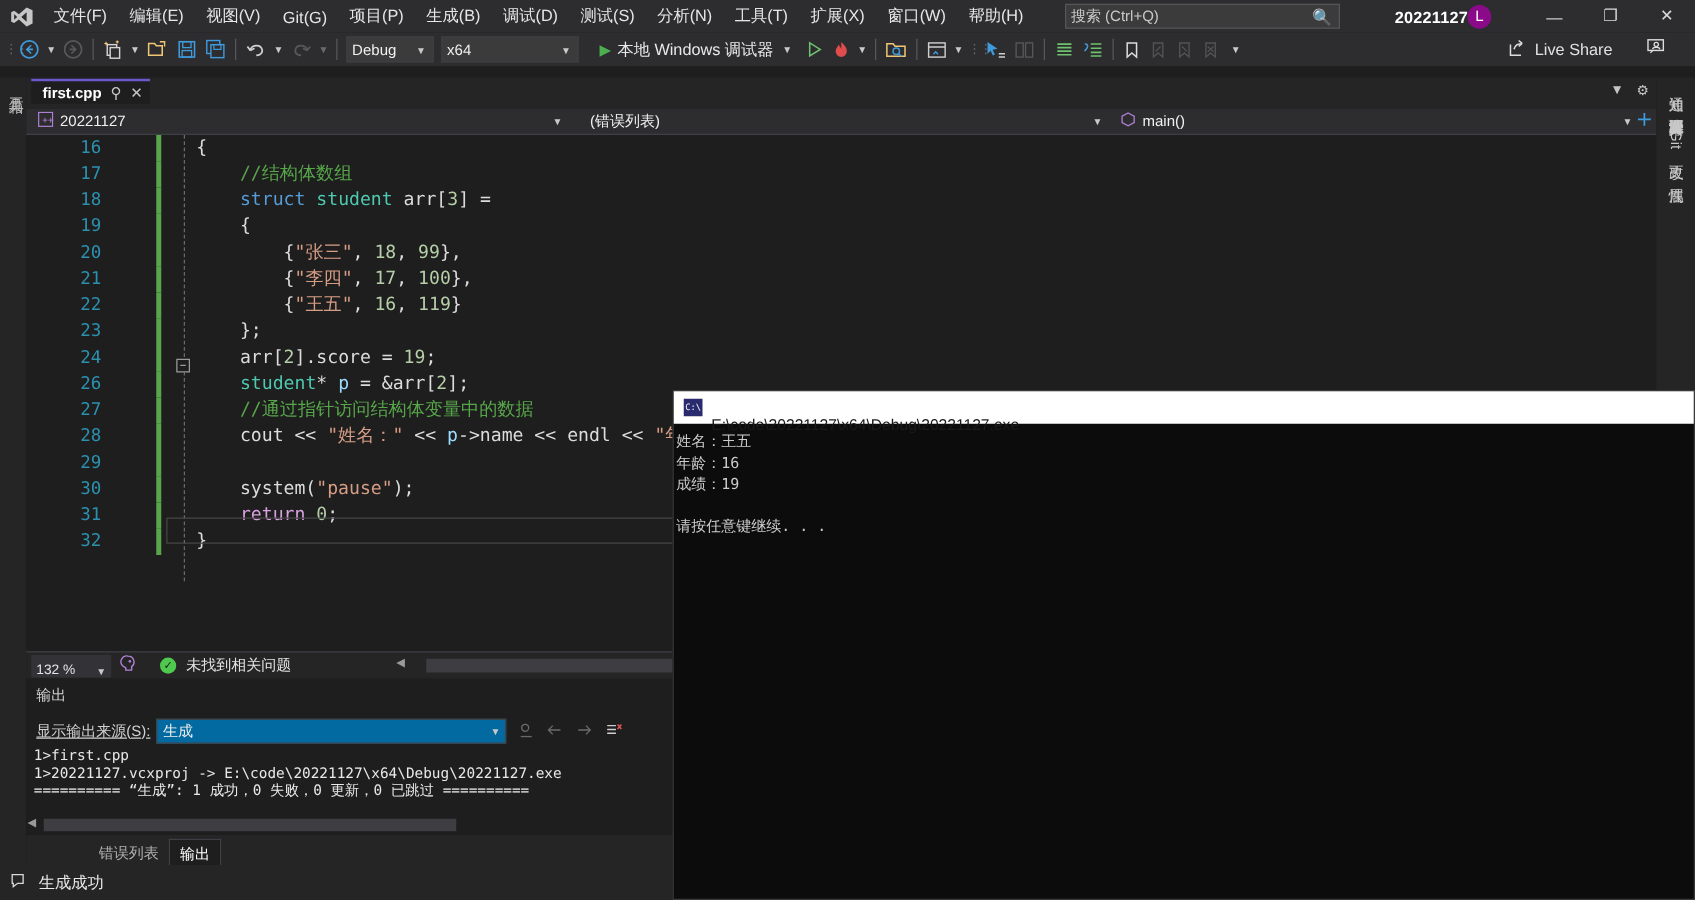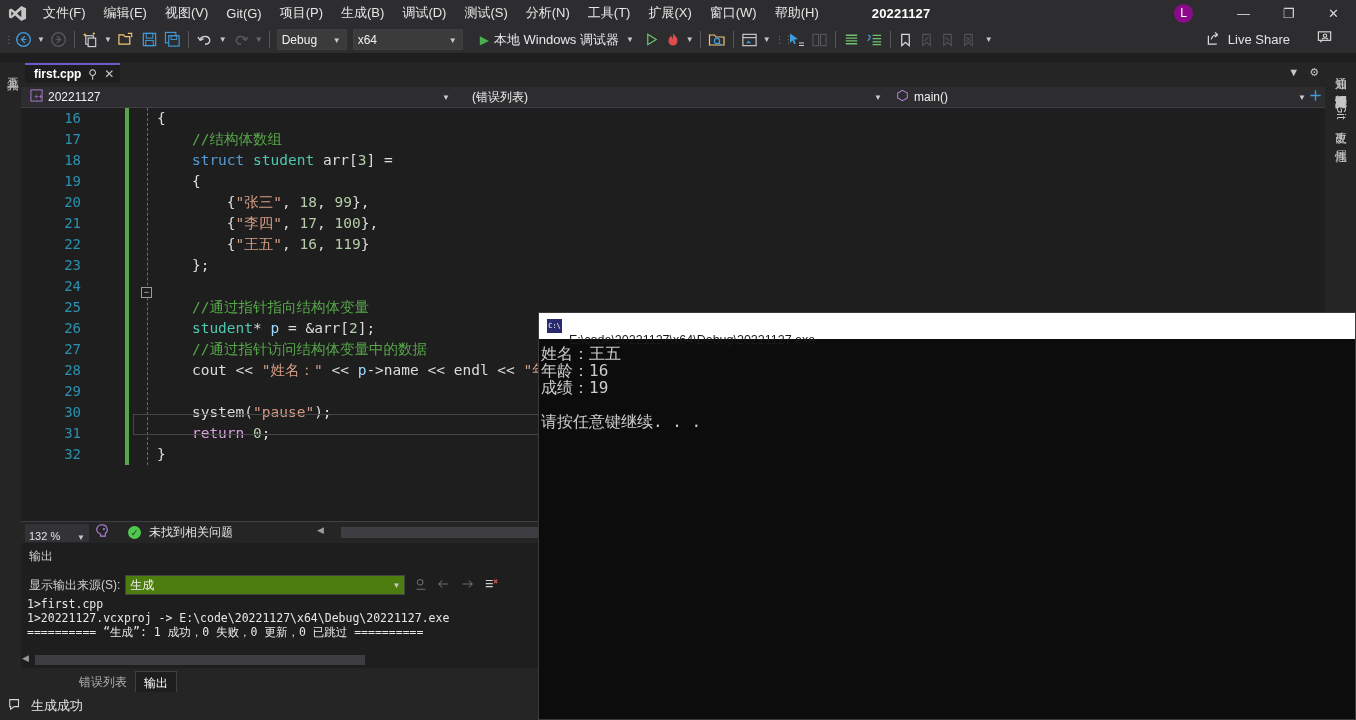--- a/index.html
+++ b/index.html
@@ -143,23 +143,23 @@
   }
   #hscroll { position: absolute; left: 296px; top: 2px; width: 1000px; height: 16px; }
   #hthumb { position: absolute; left: 24px; top: 3px; width: 230px; height: 11px; background: #3e3e42; }
 
   
   #output-pane {
     position: absolute; left: 21px; top: 543px; width: 517px; height: 125px; background: #1e1e1e;
   }
   #output-title { color: #d0d0d0; font-size: 12px; padding: 5px 0 0 8px; }
   #output-toolbar { position: absolute; left: 0; top: 30px; width: 517px; height: 24px; display: flex; align-items: center; }
-  #out-src-label { color: #d0d0d0; font-size: 12px; margin-left: 8px; }
+  #out-src-label { color: #d0d0d0; font-size: 12px; margin-left: 8px; text-decoration: underline; }
   #out-src-combo {
-    width: 280px; height: 20px; background: #4d7c0f; border: 1px solid #434346; color: #f0f0f0;
+    width: 280px; height: 20px; background: #0369a1; border: 1px solid #434346; color: #f0f0f0;
     font-size: 12px; display: flex; align-items: center; padding: 0 4px; margin-left: 5px; position: relative;
   }
   #out-src-combo .arw { position: absolute; right: 4px; font-size: 8px; color: #c9c9c9; }
   .out-tb { color: #a9a9a9; font-size: 13px; margin-left: 9px; opacity: .55; }
   #output-text {
     position: absolute; left: 6px; top: 54px; width: 511px; height: 52px;
     font-family: "DejaVu Sans Mono", "Liberation Mono", monospace; font-size: 11.5px;
     color: #e8e8e8; overflow: hidden; line-height: 14px;
   }
   #out-hscroll { position: absolute; left: 0; top: 109px; width: 517px; height: 15px; background: #1e1e1e; }
@@ -196,21 +196,21 @@
   #console-title {
     height: 26px; background: #ffffff; display: flex; align-items: center; padding-left: 8px; gap: 7px;
   }
   #console-title .tt { color: #1a1a1a; font-size: 12.5px; margin-top: 28px; }
   #cmd-ico {
     width: 15px; height: 14px; background: #2a2a6e; color: #fff; font-size: 7px;
     display: flex; align-items: center; justify-content: center; font-family: "DejaVu Sans Mono", monospace;
   }
   #console-body {
     padding: 6px 0 0 2px; color: #cccccc;
-    font-family: "DejaVu Sans Mono", "Liberation Mono", monospace; font-size: 16px; line-height: 17px;
+    font-family: "DejaVu Sans Mono", "Liberation Mono", monospace; font-size: 12px; line-height: 17px;
     white-space: pre;
   }
 </style>
 </head>
 <body>
 
 <div id="titlebar">
   <div id="vs-logo">
     <svg width="19" height="19" viewBox="0 0 20 20">
         <path d="M14 2 19 4.5v11L14 18 7.5 12.2 3.5 15.2 1 14V6l2.5-1.2 4 3zM3.5 7.5v5L6 10zM14 6 9.5 10 14 14z" fill="#c6c6c6"></path>
@@ -223,20 +223,24 @@
   <div class="menu-item">项目(P)</div>
   <div class="menu-item">生成(B)</div>
   <div class="menu-item">调试(D)</div>
   <div class="menu-item">测试(S)</div>
   <div class="menu-item">分析(N)</div>
   <div class="menu-item">工具(T)</div>
   <div class="menu-item">扩展(X)</div>
   <div class="menu-item">窗口(W)</div>
   <div class="menu-item">帮助(H)</div>
 
+  <div id="searchbox">
+    <span class="ph">搜索 (Ctrl+Q)</span>
+    <span class="mag">🔍</span>
+  </div>
 
   <div id="proj-title">20221127</div>
 
   <div id="win-right">
     <div id="avatar">L</div>
     <div class="wbtn">—</div>
     <div class="wbtn">❐</div>
     <div class="wbtn">✕</div>
   </div>
 </div>
@@ -463,22 +467,21 @@
 <div id="editor">
   <div id="code-area">
       <div class="cline"><span class="lnum">16</span><span class="chgbar"></span><span class="ctext"><span class="c-pun">{</span></span></div>
       <div class="cline"><span class="lnum">17</span><span class="chgbar"></span><span class="ctext"><span class="c-com">    //结构体数组</span></span></div>
       <div class="cline"><span class="lnum">18</span><span class="chgbar"></span><span class="ctext"><span class="c-pun">    </span><span class="c-kw">struct</span><span class="c-pun"> </span><span class="c-type">student</span><span class="c-pun"> arr</span><span class="c-brk">[</span><span class="c-num">3</span><span class="c-brk">]</span><span class="c-pun"> =</span></span></div>
       <div class="cline"><span class="lnum">19</span><span class="chgbar"></span><span class="ctext"><span class="c-pun">    {</span></span></div>
       <div class="cline"><span class="lnum">20</span><span class="chgbar"></span><span class="ctext"><span class="c-pun">        {</span><span class="c-str">"张三"</span><span class="c-pun">, </span><span class="c-num">18</span><span class="c-pun">, </span><span class="c-num">99</span><span class="c-pun">},</span></span></div>
       <div class="cline"><span class="lnum">21</span><span class="chgbar"></span><span class="ctext"><span class="c-pun">        {</span><span class="c-str">"李四"</span><span class="c-pun">, </span><span class="c-num">17</span><span class="c-pun">, </span><span class="c-num">100</span><span class="c-pun">},</span></span></div>
       <div class="cline"><span class="lnum">22</span><span class="chgbar"></span><span class="ctext"><span class="c-pun">        {</span><span class="c-str">"王五"</span><span class="c-pun">, </span><span class="c-num">16</span><span class="c-pun">, </span><span class="c-num">119</span><span class="c-pun">}</span></span></div>
       <div class="cline"><span class="lnum">23</span><span class="chgbar"></span><span class="ctext"><span class="c-pun">    };</span></span></div>
-      <div class="cline"><span class="lnum">24</span><span class="chgbar"></span></div>
-      <div class="cline"><span class="lnum">25</span><span class="chgbar"></span><span class="ctext"><span class="c-com">    //通过指针指向结构体变量</span></span></div>
+      <div class="cline"><span class="lnum">24</span><span class="chgbar"></span><span class="ctext"><span class="c-pun">    arr</span><span class="c-brk">[</span><span class="c-num">2</span><span class="c-brk">]</span><span class="c-pun">.score = </span><span class="c-num">19</span><span class="c-pun">;</span></span></div>
       <div class="cline"><span class="lnum">26</span><span class="chgbar"></span><span class="ctext"><span class="c-pun">    </span><span class="c-type">student</span><span class="c-pun">* </span><span class="c-id">p</span><span class="c-pun"> = &amp;arr</span><span class="c-brk">[</span><span class="c-num">2</span><span class="c-brk">]</span><span class="c-pun">;</span></span></div>
       <div class="cline"><span class="lnum">27</span><span class="chgbar"></span><span class="ctext"><span class="c-com">    //通过指针访问结构体变量中的数据</span></span></div>
       <div class="cline"><span class="lnum">28</span><span class="chgbar"></span><span class="ctext"><span class="c-pun">    cout &lt;&lt; </span><span class="c-str">"姓名："</span><span class="c-pun"> &lt;&lt; </span><span class="c-id">p</span><span class="c-pun">-&gt;name &lt;&lt; </span><span class="c-pun">endl</span><span class="c-pun"> &lt;&lt; </span><span class="c-str">"年龄</span></span></div>
       <div class="cline"><span class="lnum">29</span><span class="chgbar"></span><span class="ctext"><span class="c-pun"></span></span></div>
       <div class="cline"><span class="lnum">30</span><span class="chgbar"></span><span class="ctext"><span class="c-pun">    system(</span><span class="c-str">"pause"</span><span class="c-pun">);</span></span></div>
       <div class="cline"><span class="lnum">31</span><span class="chgbar"></span><span class="ctext"><span class="c-pun">    </span><span class="c-ctl">return</span><span class="c-pun"> </span><span class="c-num">0</span><span class="c-pun">;</span></span></div>
       <div class="cline"><span class="lnum">32</span><span class="chgbar"></span><span class="ctext"><span class="c-pun">}</span></span></div>
     </div>
   <div class="fold-guide" style="left:126px; top:0px; height:357px;"></div>
   <div id="fold-minus">−</div>

